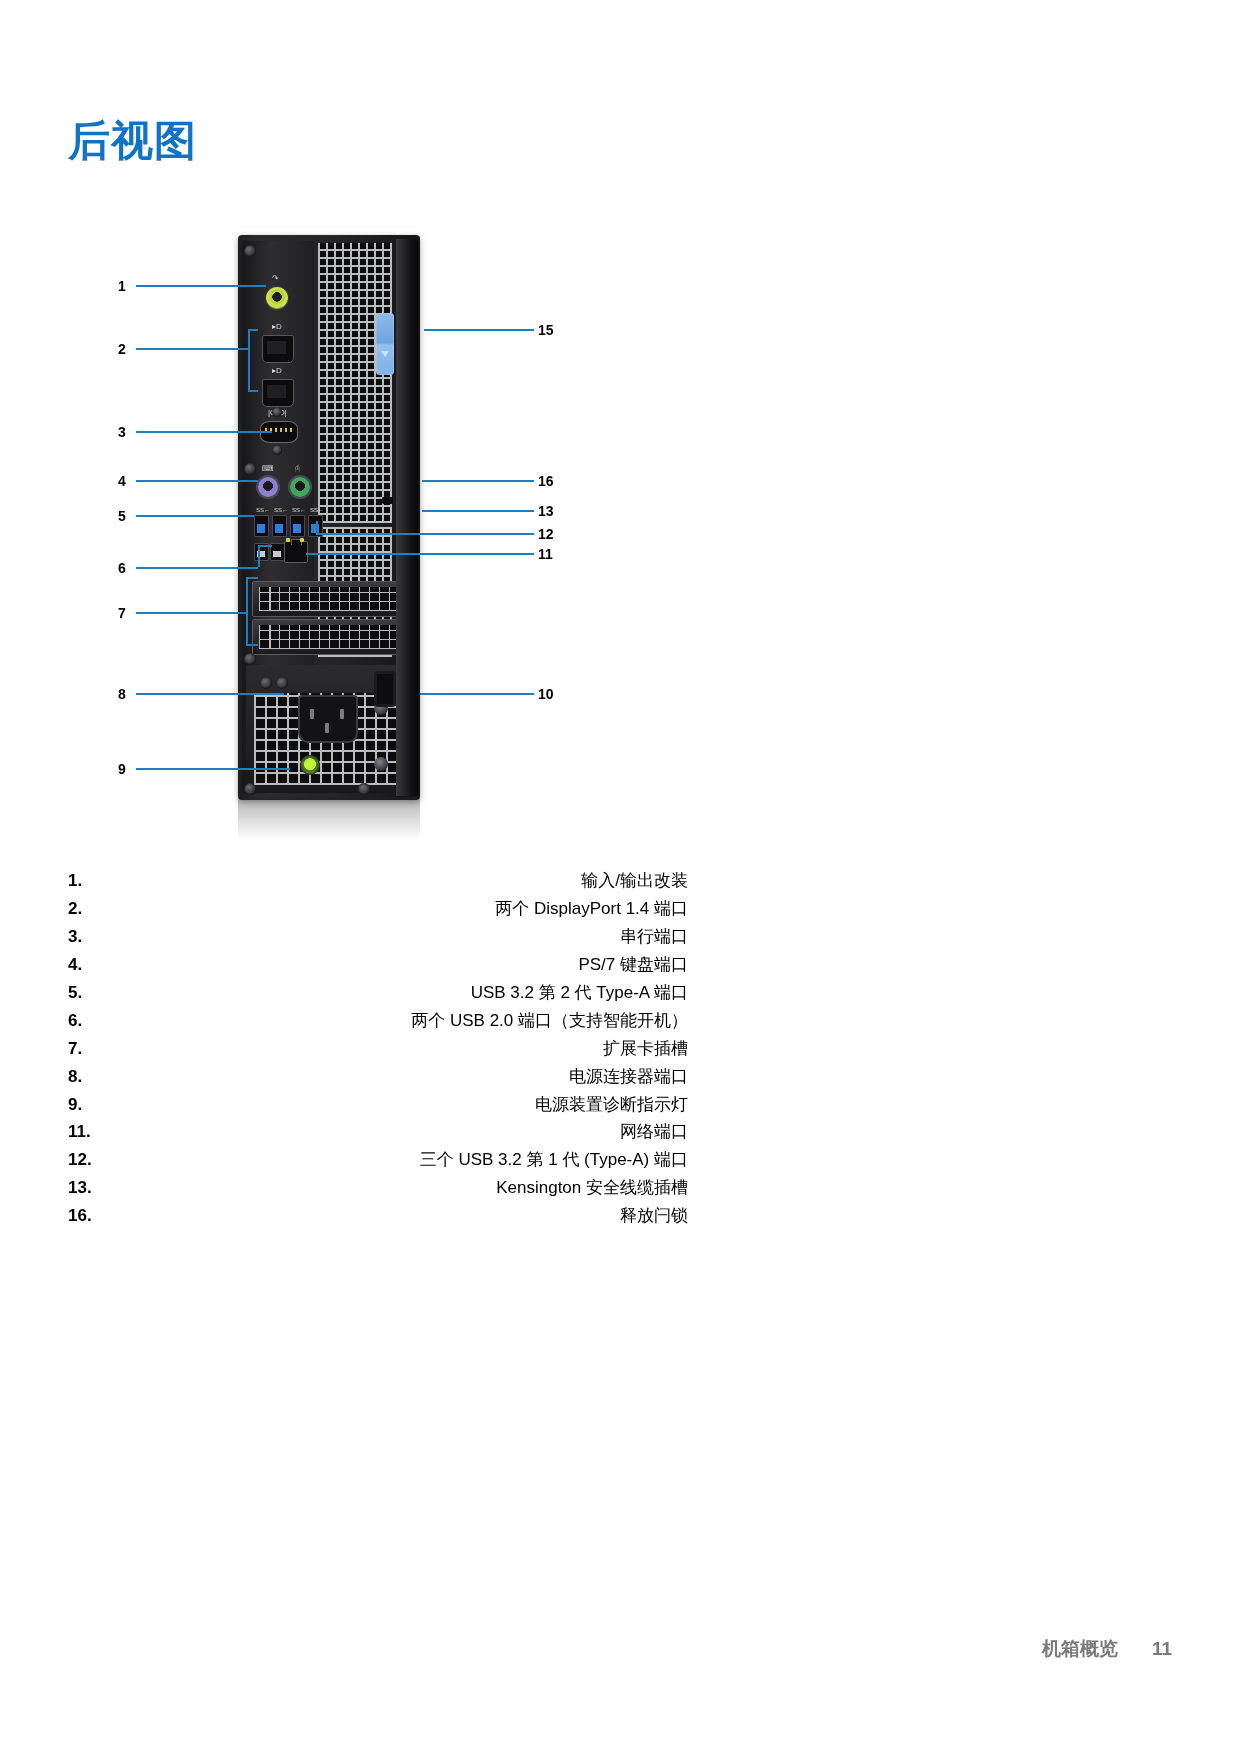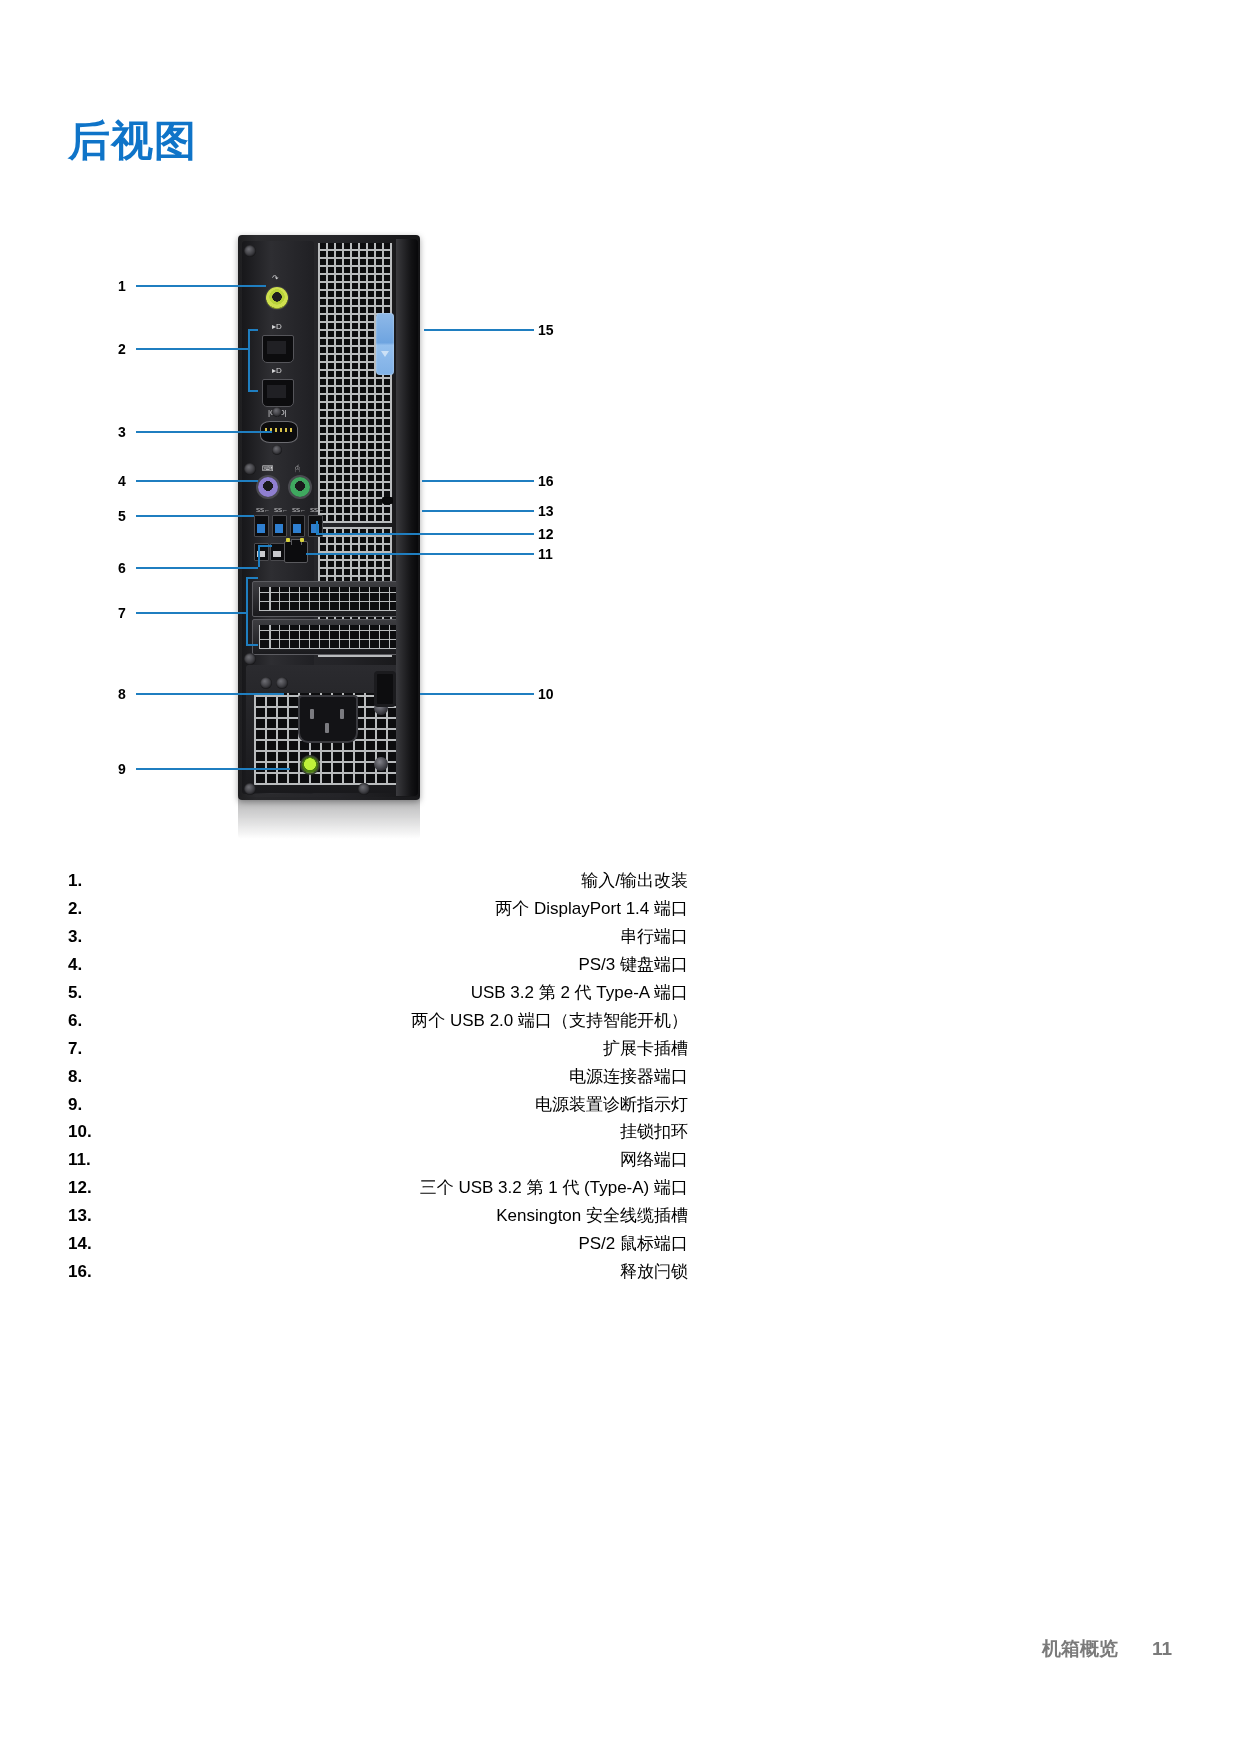--- a/index.html
+++ b/index.html
@@ -527,21 +527,21 @@
   <div class="legend-row">
     <span class="legend-num">2.</span>
     <span class="legend-text">两个 DisplayPort 1.4 端口</span>
   </div>
   <div class="legend-row">
     <span class="legend-num">3.</span>
     <span class="legend-text">串行端口</span>
   </div>
   <div class="legend-row">
     <span class="legend-num">4.</span>
-    <span class="legend-text">PS/3 键盘端口</span>
+    <span class="legend-text">PS/7 键盘端口</span>
   </div>
   <div class="legend-row">
     <span class="legend-num">5.</span>
     <span class="legend-text">USB 3.2 第 2 代 Type-A 端口</span>
   </div>
   <div class="legend-row">
     <span class="legend-num">6.</span>
     <span class="legend-text">两个 USB 2.0 端口（支持智能开机）</span>
   </div>
   <div class="legend-row">
@@ -550,38 +550,30 @@
   </div>
   <div class="legend-row">
     <span class="legend-num">8.</span>
     <span class="legend-text">电源连接器端口</span>
   </div>
   <div class="legend-row">
     <span class="legend-num">9.</span>
     <span class="legend-text">电源装置诊断指示灯</span>
   </div>
   <div class="legend-row">
-    <span class="legend-num">10.</span>
-    <span class="legend-text">挂锁扣环</span>
-  </div>
-  <div class="legend-row">
     <span class="legend-num">11.</span>
     <span class="legend-text">网络端口</span>
   </div>
   <div class="legend-row">
     <span class="legend-num">12.</span>
     <span class="legend-text">三个 USB 3.2 第 1 代 (Type-A) 端口</span>
   </div>
   <div class="legend-row">
     <span class="legend-num">13.</span>
     <span class="legend-text">Kensington 安全线缆插槽</span>
-  </div>
-  <div class="legend-row">
-    <span class="legend-num">14.</span>
-    <span class="legend-text">PS/2 鼠标端口</span>
   </div>
   <div class="legend-row">
     <span class="legend-num">16.</span>
     <span class="legend-text">释放闩锁</span>
   </div>
 </div>
 
 <div id="footer">
   <span id="footer-section">机箱概览</span>
   <span id="footer-page">11</span>

